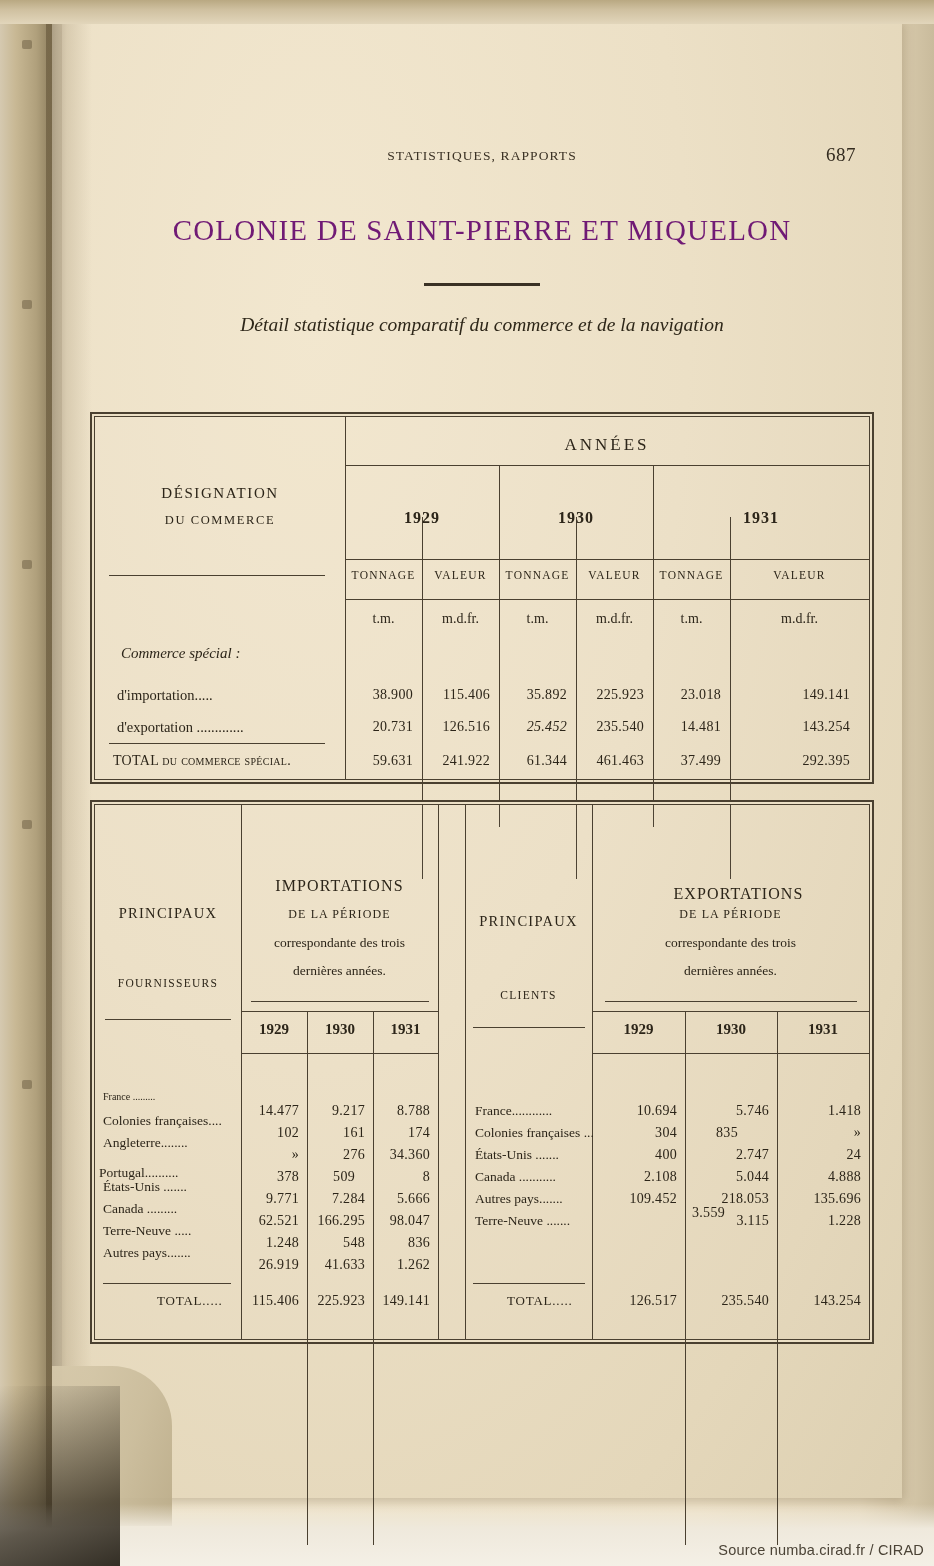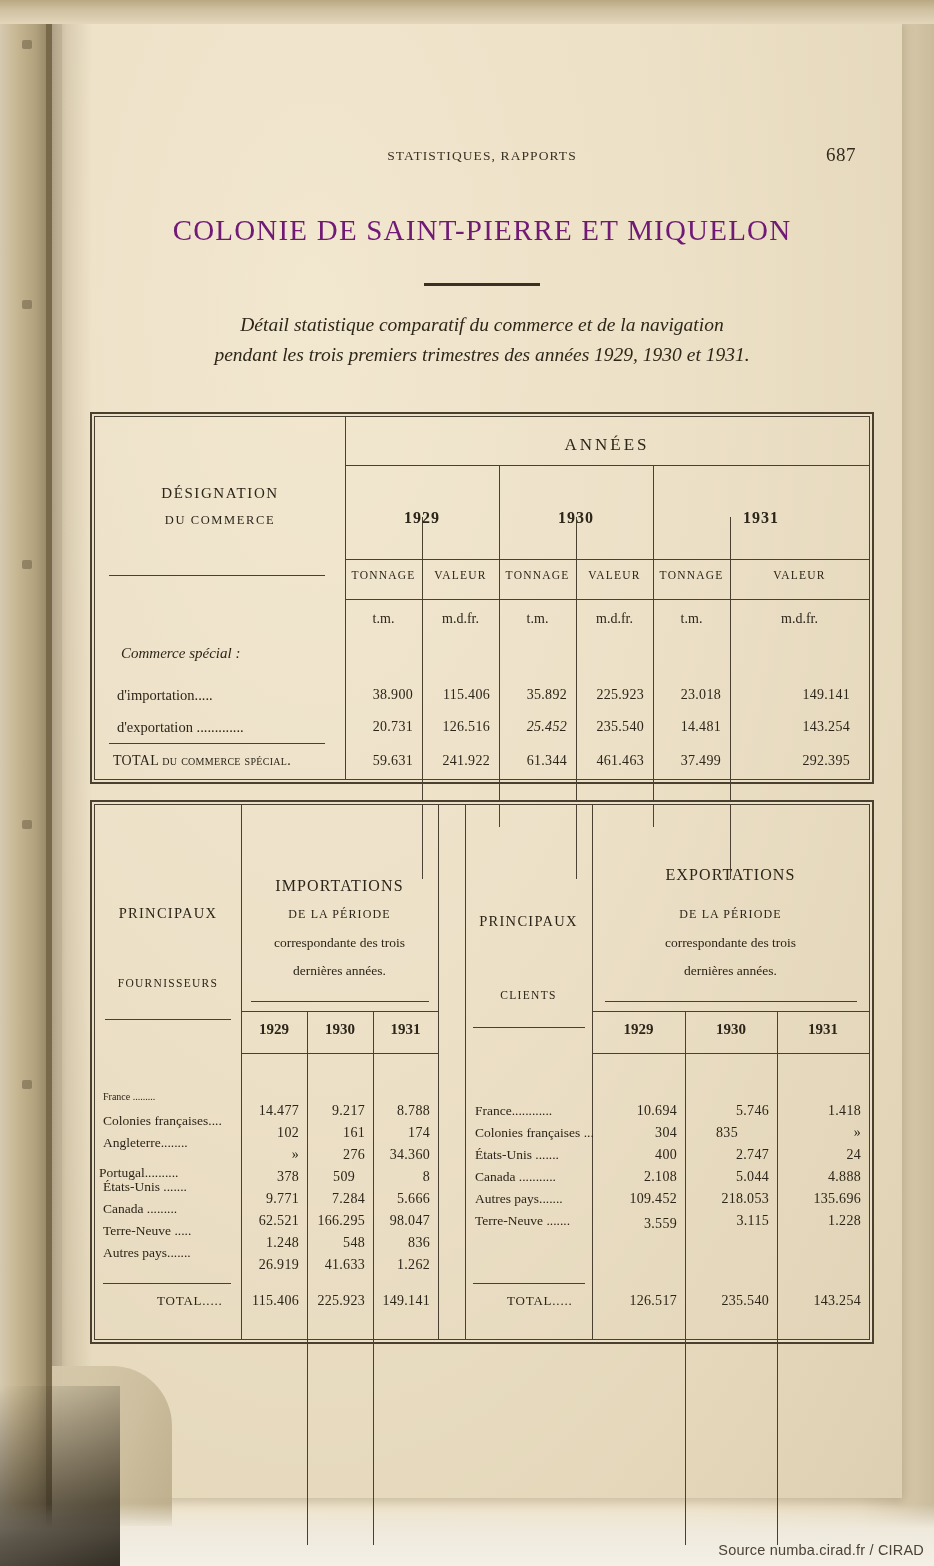--- a/index.html
+++ b/index.html
@@ -133,21 +133,20 @@
 <div class="content">
 
   <div class="runhead sc">STATISTIQUES, RAPPORTS</div>
   <div class="folio">687</div>
 
   <h1 class="title">COLONIE DE SAINT-PIERRE ET MIQUELON</h1>
   <div class="rule"></div>
 
   <div class="subtitle">
     <div>Détail statistique comparatif du commerce et de la navigation</div>
-    <div>pendant les trois premiers trimestres des années 1929, 1930 et 1931.</div>
   </div>
 
 
   <div class="frame" id="t1">
     <div class="t1-grid">
 
       <div class="t1-vsep" style="left:250px;height:100%;"></div>
       <div class="t1-vsep" style="left:404px;height:100%;top:48px;"></div>
       <div class="t1-vsep" style="left:558px;height:100%;top:48px;"></div>
       <div class="t1-vsep" style="left:327px;height:100%;top:100px;"></div>
@@ -228,21 +227,21 @@
       <div class="hdr-ctr sc" style="left:370px;top:108px;width:127px;font-size:14.5px;letter-spacing:1.3px;">PRINCIPAUX</div>
       <div class="hdr-ctr sc" style="left:370px;top:184px;width:127px;font-size:11.5px;letter-spacing:1.3px;">CLIENTS</div>
       <div class="t1-hsep" style="left:378px;width:112px;top:222px;"></div>
 
       <div class="hdr-ctr" style="left:146px;top:72px;width:197px;font-size:16px;letter-spacing:1.1px;">IMPORTATIONS</div>
       <div class="hdr-ctr sc" style="left:146px;top:102px;width:197px;font-size:12px;letter-spacing:1.1px;">DE LA PÉRIODE</div>
       <div class="hdr-ctr" style="left:146px;top:130px;width:197px;font-size:13.5px;">correspondante des trois</div>
       <div class="hdr-ctr" style="left:146px;top:158px;width:197px;font-size:13.5px;">dernières années.</div>
       <div class="t1-hsep" style="left:156px;width:178px;top:196px;"></div>
 
-      <div class="hdr-ctr" style="left:497px;top:61px;width:277px;font-size:16px;letter-spacing:1.1px;">EXPORTATIONS</div>
+      <div class="hdr-ctr" style="left:497px;top:80px;width:277px;font-size:16px;letter-spacing:1.1px;padding-left:8px;">EXPORTATIONS</div>
       <div class="hdr-ctr sc" style="left:497px;top:102px;width:277px;font-size:12px;letter-spacing:1.1px;">DE LA PÉRIODE</div>
       <div class="hdr-ctr" style="left:497px;top:130px;width:277px;font-size:13.5px;">correspondante des trois</div>
       <div class="hdr-ctr" style="left:497px;top:158px;width:277px;font-size:13.5px;">dernières années.</div>
       <div class="t1-hsep" style="left:510px;width:252px;top:196px;"></div>
 
       <div class="t1-hsep" style="left:146px;width:197px;top:206px;"></div>
       <div class="t1-hsep" style="left:497px;width:277px;top:206px;"></div>
       <div class="t1-hsep" style="left:146px;width:197px;top:248px;"></div>
       <div class="t1-hsep" style="left:497px;width:277px;top:248px;"></div>
 
@@ -326,21 +325,21 @@
       <div class="cellnum" style="left:682px;top:342px;width:84px;">24</div>
 
       <div class="cellnum" style="left:497px;top:364px;width:85px;">2.108</div>
       <div class="cellnum" style="left:590px;top:364px;width:84px;">5.044</div>
       <div class="cellnum" style="left:682px;top:364px;width:84px;">4.888</div>
 
       <div class="cellnum" style="left:497px;top:386px;width:85px;">109.452</div>
       <div class="cellnum" style="left:590px;top:386px;width:84px;">218.053</div>
       <div class="cellnum" style="left:682px;top:386px;width:84px;">135.696</div>
 
-      <div class="cellnum" style="left:497px;top:411px;width:85px;">3.559</div>
+      <div class="cellnum" style="left:497px;top:400px;width:85px;padding-left:48px;">3.559</div>
       <div class="cellnum" style="left:590px;top:408px;width:84px;">3.115</div>
       <div class="cellnum" style="left:682px;top:408px;width:84px;">1.228</div>
 
       <div class="t1-hsep" style="left:378px;width:112px;top:478px;"></div>
       <div class="rowlabel sc" style="left:412px;top:488px;font-size:13px;letter-spacing:.8px;">TOTAL.....</div>
       <div class="cellnum" style="left:497px;top:488px;width:85px;">126.517</div>
       <div class="cellnum" style="left:590px;top:488px;width:84px;">235.540</div>
       <div class="cellnum" style="left:682px;top:488px;width:84px;">143.254</div>
 
     </div>

